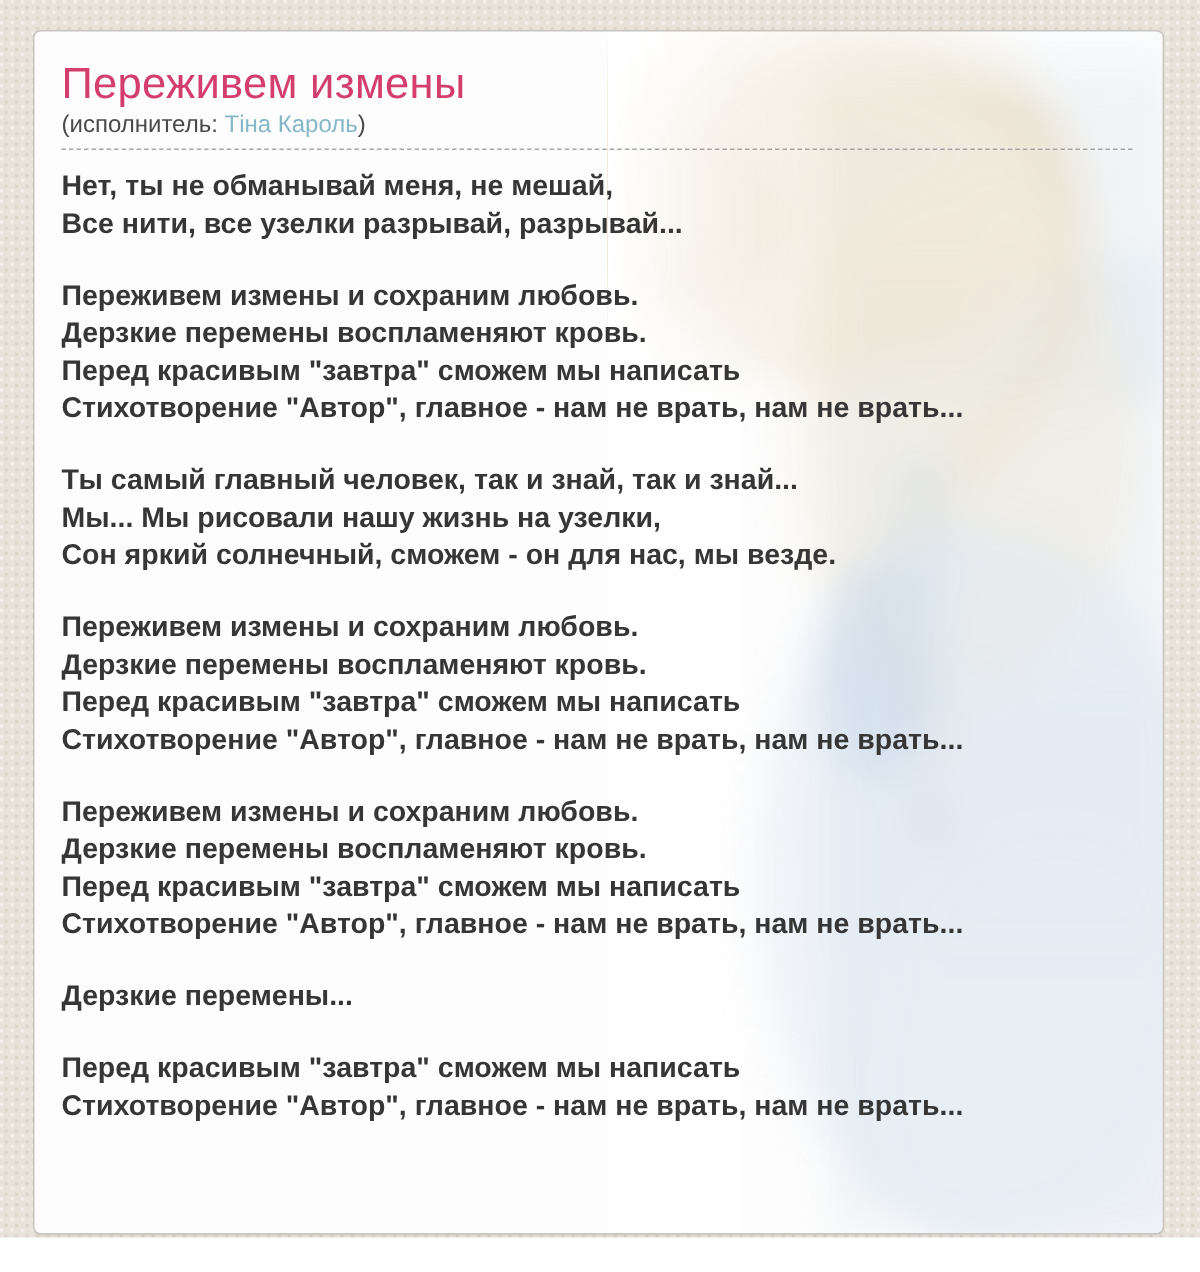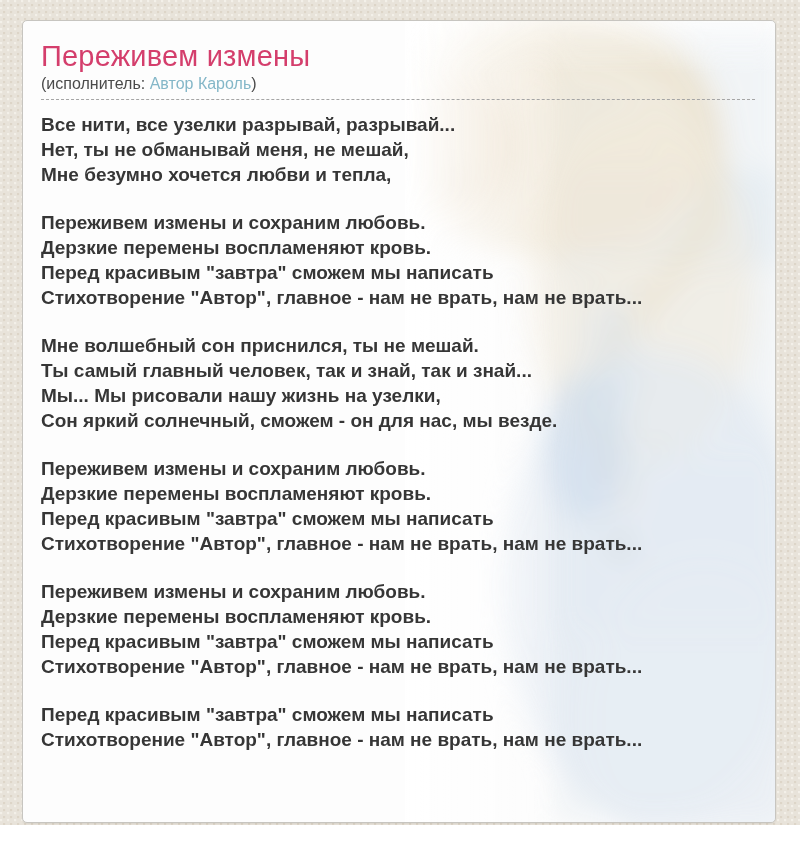--- a/index.html
+++ b/index.html
@@ -113,52 +113,53 @@
         <ellipse cx="300" cy="700" rx="120" ry="160" fill="#dfe8f2" opacity="0.5"></ellipse>
         <circle cx="215" cy="525" r="15" fill="#c6cbd3" opacity="0.45"></circle>
       </g>
       <rect width="370" height="801" fill="url(#fadeLeft)"></rect>
       <rect width="370" height="210" fill="url(#fadeTop)"></rect>
     </svg>
 
     <div class="content">
       <h1 class="song-title">Переживем измены</h1>
 
-      <div class="artist-line"><span>(исполнитель: </span><a class="artist-link">Автор Кароль</a><span>)</span></div>
+      <div class="artist-line"><span>(исполнитель: </span><a class="artist-link">Тіна Кароль</a><span>)</span></div>
 
       <div class="lyrics">
           <div class="stanza">
+            <div class="line">Нет, ты не обманывай меня, не мешай,</div>
             <div class="line">Все нити, все узелки разрывай, разрывай...</div>
-            <div class="line">Нет, ты не обманывай меня, не мешай,</div>
-            <div class="line">Мне безумно хочется любви и тепла,</div>
           </div>
           <div class="stanza">
             <div class="line">Переживем измены и сохраним любовь.</div>
             <div class="line">Дерзкие перемены воспламеняют кровь.</div>
             <div class="line">Перед красивым "завтра" сможем мы написать</div>
             <div class="line">Стихотворение "Автор", главное - нам не врать, нам не врать...</div>
           </div>
           <div class="stanza">
-            <div class="line">Мне волшебный сон приснился, ты не мешай.</div>
             <div class="line">Ты самый главный человек, так и знай, так и знай...</div>
             <div class="line">Мы... Мы рисовали нашу жизнь на узелки,</div>
             <div class="line">Сон яркий солнечный, сможем - он для нас, мы везде.</div>
           </div>
           <div class="stanza">
             <div class="line">Переживем измены и сохраним любовь.</div>
             <div class="line">Дерзкие перемены воспламеняют кровь.</div>
             <div class="line">Перед красивым "завтра" сможем мы написать</div>
             <div class="line">Стихотворение "Автор", главное - нам не врать, нам не врать...</div>
           </div>
           <div class="stanza">
             <div class="line">Переживем измены и сохраним любовь.</div>
             <div class="line">Дерзкие перемены воспламеняют кровь.</div>
             <div class="line">Перед красивым "завтра" сможем мы написать</div>
             <div class="line">Стихотворение "Автор", главное - нам не врать, нам не врать...</div>
           </div>
           <div class="stanza">
+            <div class="line">Дерзкие перемены...</div>
+          </div>
+          <div class="stanza">
             <div class="line">Перед красивым "завтра" сможем мы написать</div>
             <div class="line">Стихотворение "Автор", главное - нам не врать, нам не врать...</div>
           </div>
         </div>
     </div>
   </div>
 </div>
 
 </body></html>

